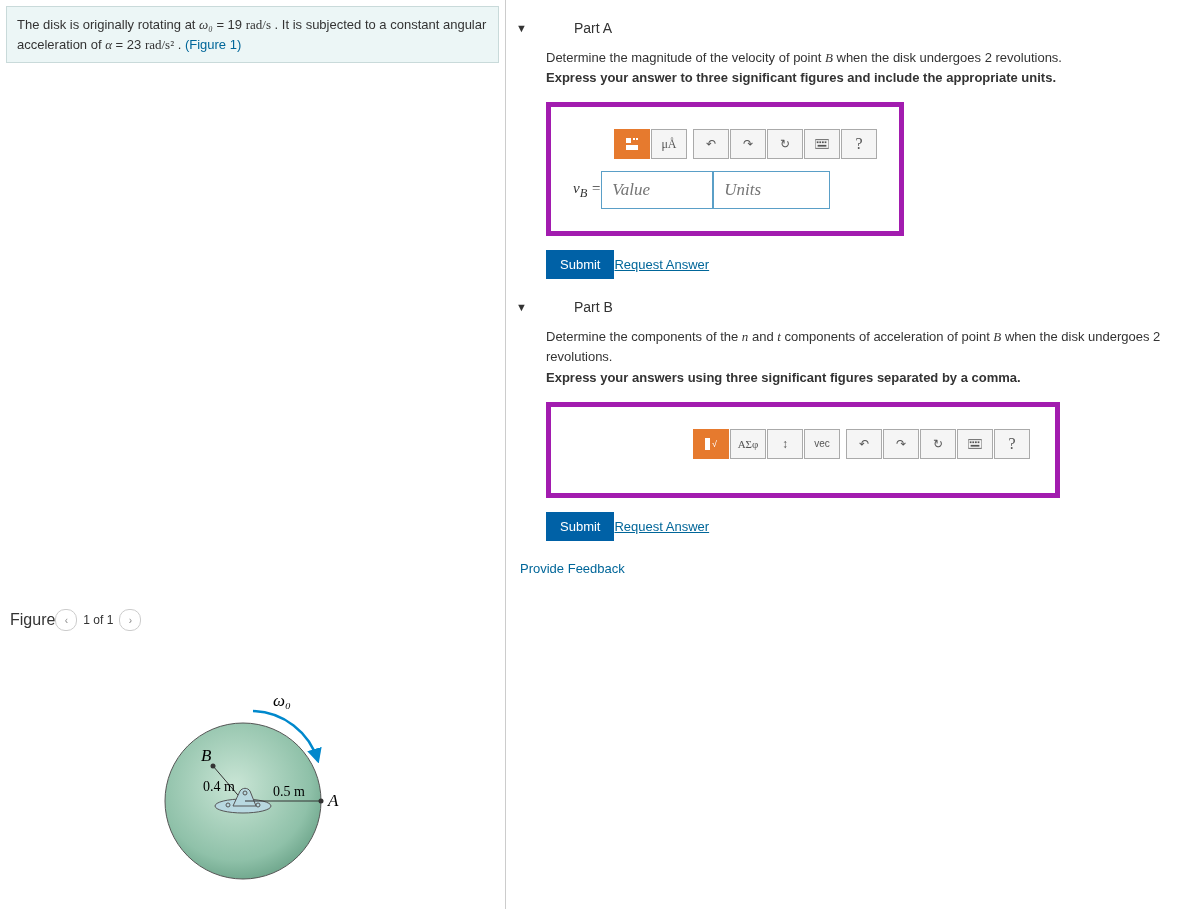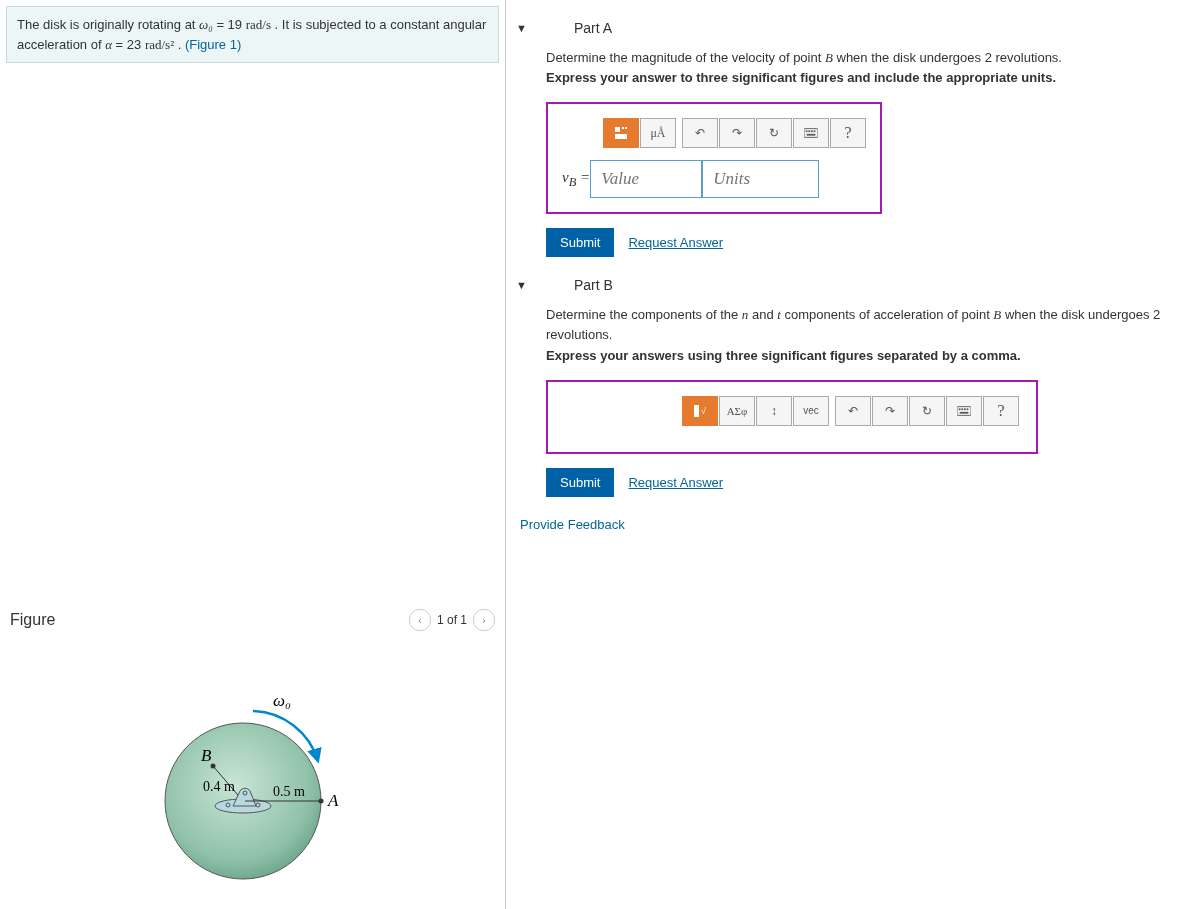--- a/index.html
+++ b/index.html
@@ -15,40 +15,40 @@
   .problem-box {
     background: #ecf6f6;
     border: 1px solid #c9dada;
     padding: 8px 10px;
     margin: 6px;
     font-size: 13px;
     line-height: 1.5;
   }
   .problem-box .link { color: #006699; cursor: pointer; }
   .figure-section { padding: 10px 10px 0 10px; }
-  .figure-header { display: flex; align-items: center; justify-content: space-between; }
+  .figure-header { display: flex; align-items: center; }
   .figure-title { font-size: 16px; font-weight: normal; }
   .nav-controls { display: flex; align-items: center; gap: 6px; color: #333; font-size: 12px; }
   .nav-btn {
     width: 20px; height: 20px; border: 1px solid #ccc; border-radius: 10px;
     display: flex; align-items: center; justify-content: center;
     color: #888; cursor: pointer; font-size: 10px; background: #fff;
   }
   .figure-image { text-align: center; padding: 20px 0; }
   
   .part-header { display: flex; align-items: center; gap: 8px; margin: 20px 0 12px 0; }
   .part-header .arrow { color: #333; font-size: 11px; }
   .part-header .title { font-weight: normal; font-size: 14px; padding-left: 39px; }
   .part-body { margin-left: 30px; }
   .instruction { margin: 4px 0 14px 0; line-height: 1.55; font-size: 13px; }
   .instruction .bold { font-weight: bold; }
   .instruction .italic { font-style: italic; font-family: 'Times New Roman', serif; }
   
   .answer-panel {
-    border: 2px solid #a21caf; padding: 14px; display: inline-block;
+    border: 5px solid #a21caf; padding: 22px; display: inline-block;
   }
   .toolbar { display: flex; gap: 1px; margin-bottom: 12px; }
   .toolbar-spacer { width: 40px; }
   .tool-btn {
     width: 34px; height: 28px; border: 1px solid #888; background: #eee;
     display: flex; align-items: center; justify-content: center;
     font-size: 12px; cursor: pointer;
   }
   .tool-btn.orange { background: #e67a2e; color: #fff; border-color: #e67a2e; }
   .tool-btn.light { background: #f5f5f5; border-color: #aaa; color: #555; }
@@ -62,21 +62,21 @@
     height: 20px; box-sizing: content-box;
   }
   .value-input { width: 90px; }
   .units-input { width: 95px; }
   .wide-input {
     width: 300px; font-style: normal; font-size: 13px; color: #333;
     border-color: #5a9fc7;
   }
   .unit-suffix { font-family: 'Times New Roman', serif; font-size: 15px; margin-left: 8px; }
   
-  .submit-row { margin-top: 14px; display: flex; align-items: center; gap: 14px; }
+  .submit-row { margin-top: 14px; display: flex; align-items: center; }
   .submit-btn {
     background: #0061a6; color: #fff; border: none; padding: 7px 14px;
     font-size: 13px; cursor: pointer;
   }
   .request-link { color: #006699; text-decoration: underline; cursor: pointer; font-size: 13px; }
   .feedback-link { color: #006699; cursor: pointer; font-size: 13px; margin: 20px 0 0 4px; display: inline-block; }
 </style>
 </head>
 <body>
 

